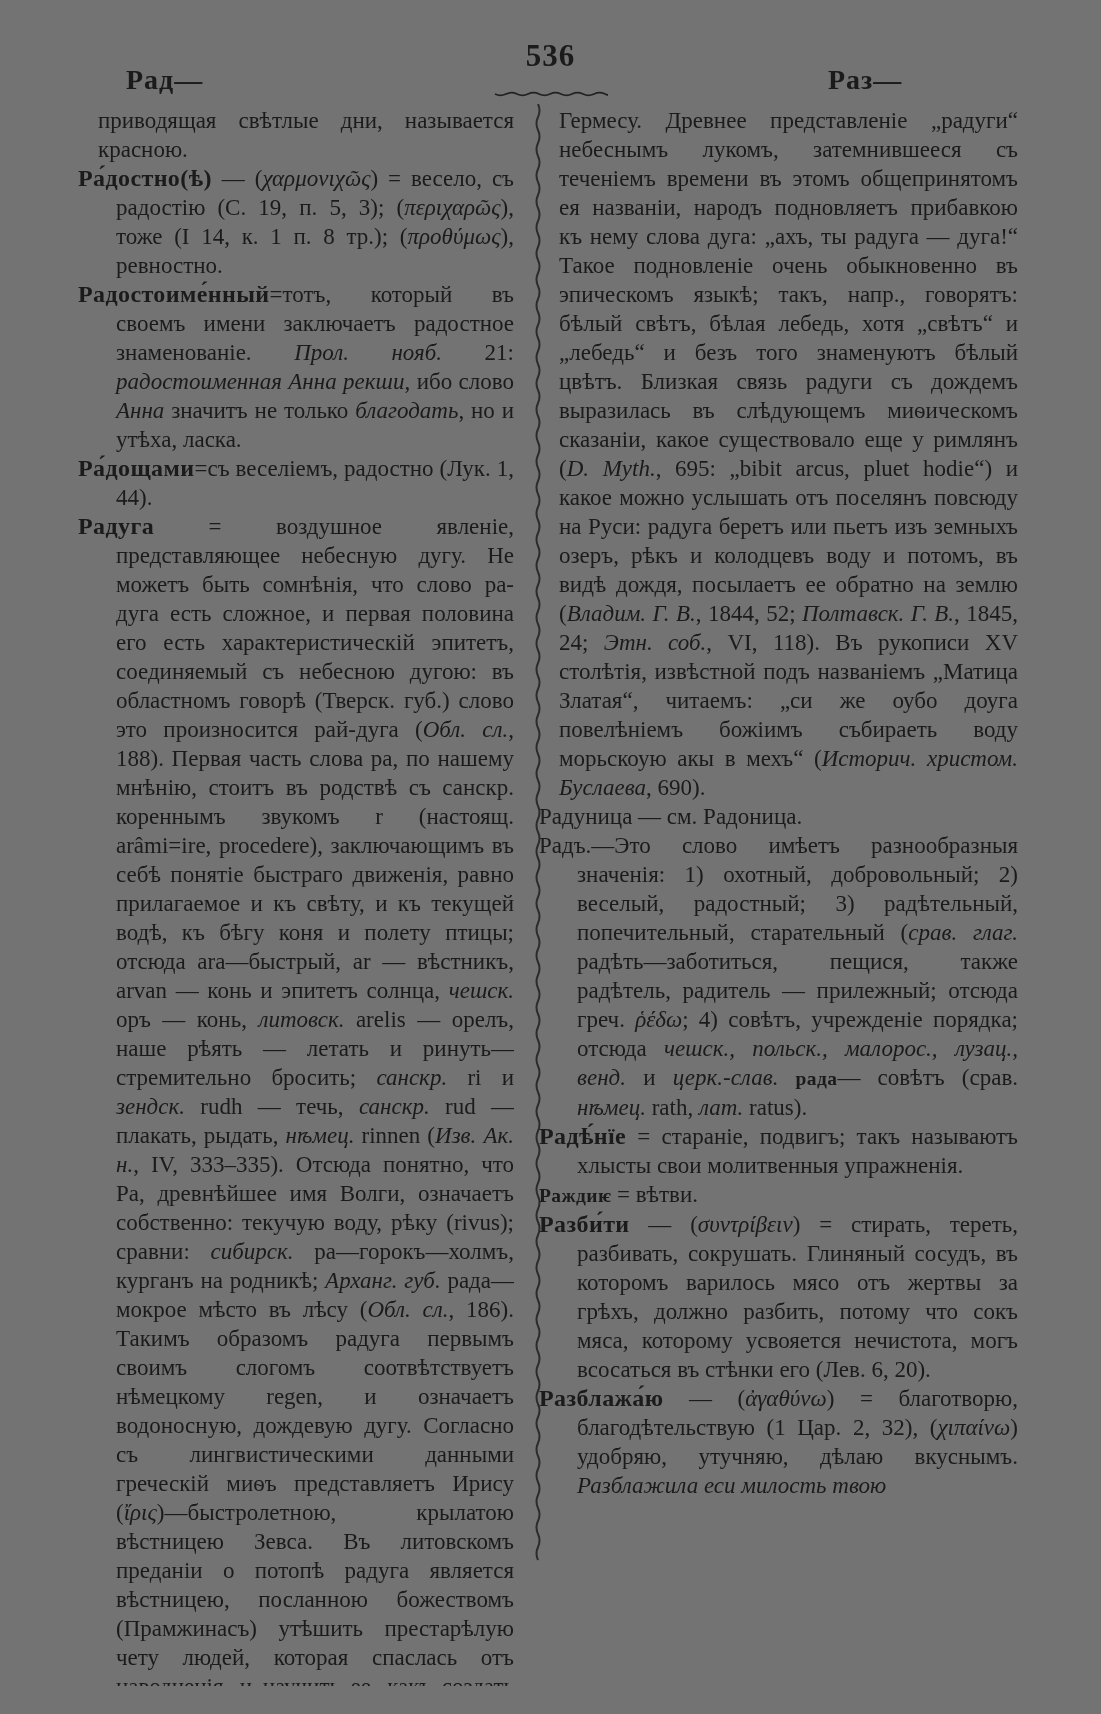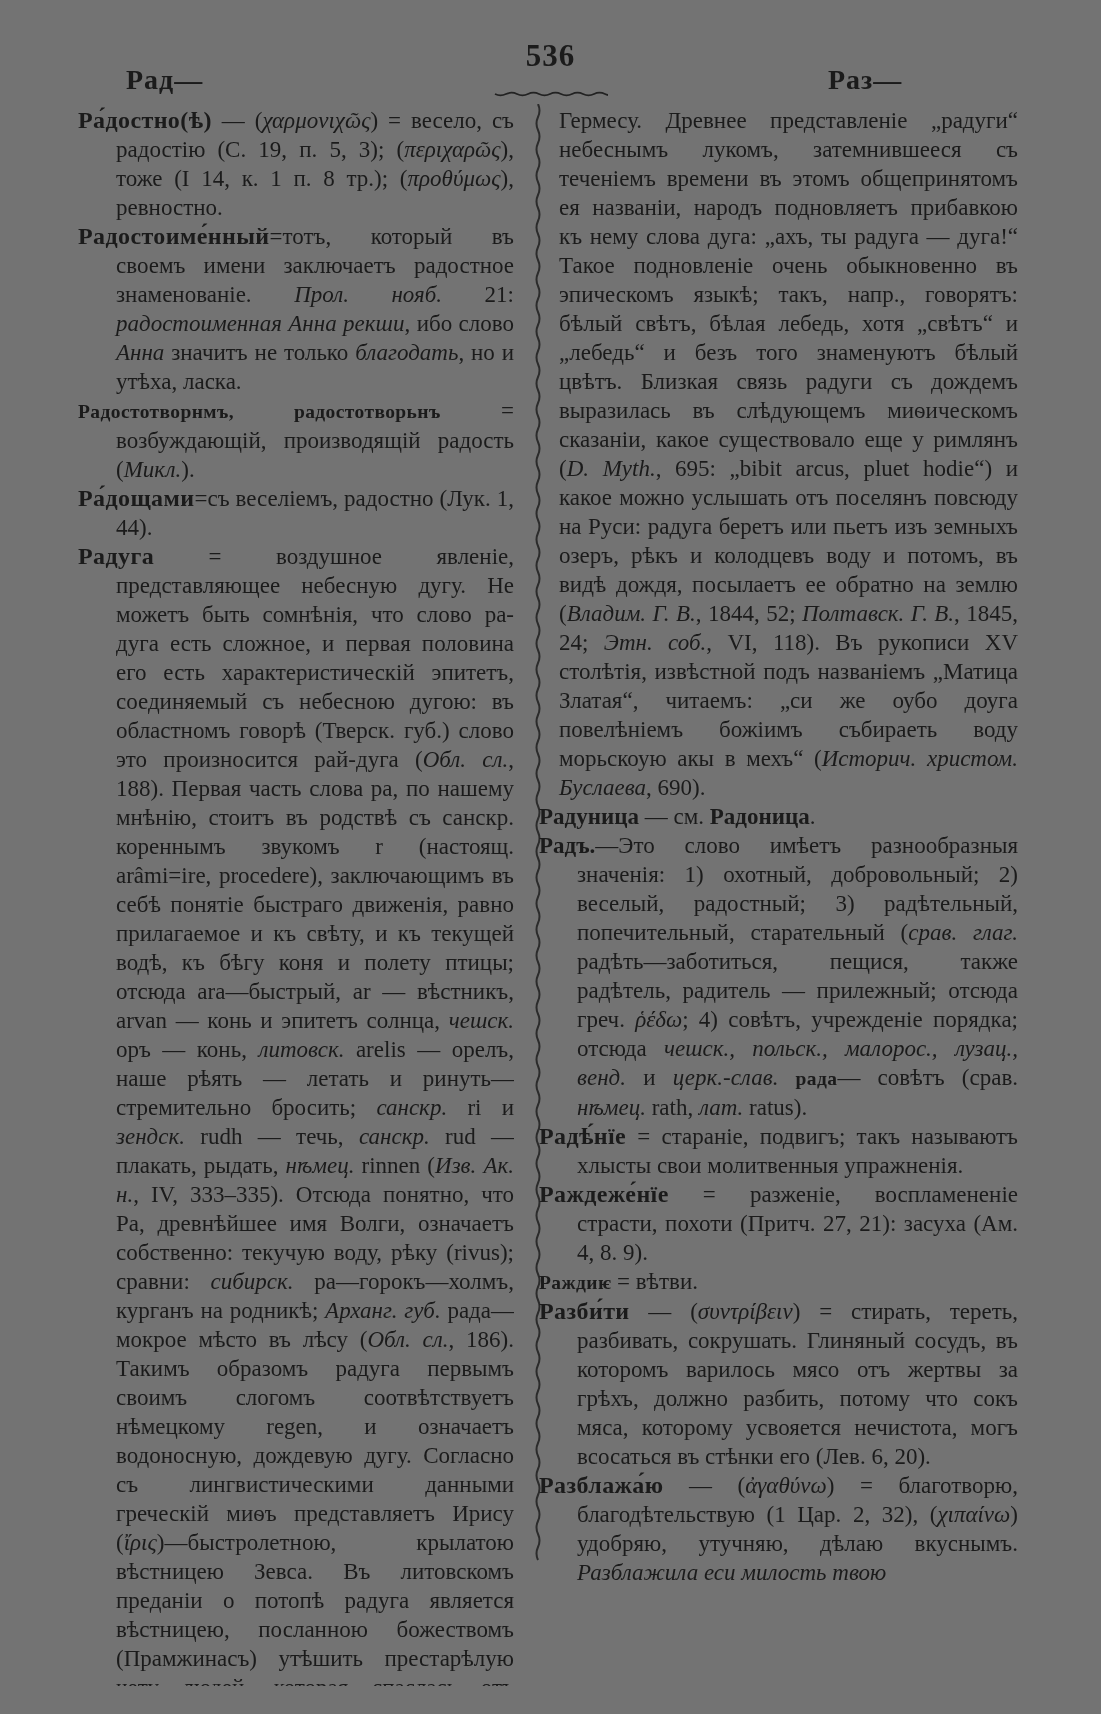--- a/index.html
+++ b/index.html
@@ -29,21 +29,21 @@
     text-align:justify;
     font-size:23px;line-height:29px;
     overflow:hidden;
   }
   #col-left{left:78px;width:436px;height:1580px;}
   #col-right{left:539px;width:479px;height:1580px;}
   p.entry{margin:0;padding-left:38px;text-indent:-38px;}
   p.entry.cont{padding-left:20px;text-indent:0;}
   .hw{font-weight:bold;font-size:24px;letter-spacing:.4px;}
   .hw.hs{font-size:19.5px;}
-  .bd{font-weight:bold;}
+  .bd{font-weight:normal;}
   .it{font-style:italic;}
   .gk{font-style:italic;}
 </style>
 </head>
 <body>
 
 <div id="page">
 
   <div id="page-number">536</div>
 
@@ -52,30 +52,29 @@
   </svg>
 
   <div id="head-left" class="running-head">Рад—</div>
   <div id="head-right" class="running-head">Раз—</div>
 
   <svg id="column-divider" width="16" height="1458" viewBox="0 0 16 1458">
     <path fill="none" stroke="#2b2b2b" stroke-width="2" d="M8 0 q3 6.5 0 13 q-3 6.5 0 13 q3 6.5 0 13 q-3 6.5 0 13 q3 6.5 0 13 q-3 6.5 0 13 q3 6.5 0 13 q-3 6.5 0 13 q3 6.5 0 13 q-3 6.5 0 13 q3 6.5 0 13 q-3 6.5 0 13 q3 6.5 0 13 q-3 6.5 0 13 q3 6.5 0 13 q-3 6.5 0 13 q3 6.5 0 13 q-3 6.5 0 13 q3 6.5 0 13 q-3 6.5 0 13 q3 6.5 0 13 q-3 6.5 0 13 q3 6.5 0 13 q-3 6.5 0 13 q3 6.5 0 13 q-3 6.5 0 13 q3 6.5 0 13 q-3 6.5 0 13 q3 6.5 0 13 q-3 6.5 0 13 q3 6.5 0 13 q-3 6.5 0 13 q3 6.5 0 13 q-3 6.5 0 13 q3 6.5 0 13 q-3 6.5 0 13 q3 6.5 0 13 q-3 6.5 0 13 q3 6.5 0 13 q-3 6.5 0 13 q3 6.5 0 13 q-3 6.5 0 13 q3 6.5 0 13 q-3 6.5 0 13 q3 6.5 0 13 q-3 6.5 0 13 q3 6.5 0 13 q-3 6.5 0 13 q3 6.5 0 13 q-3 6.5 0 13 q3 6.5 0 13 q-3 6.5 0 13 q3 6.5 0 13 q-3 6.5 0 13 q3 6.5 0 13 q-3 6.5 0 13 q3 6.5 0 13 q-3 6.5 0 13 q3 6.5 0 13 q-3 6.5 0 13 q3 6.5 0 13 q-3 6.5 0 13 q3 6.5 0 13 q-3 6.5 0 13 q3 6.5 0 13 q-3 6.5 0 13 q3 6.5 0 13 q-3 6.5 0 13 q3 6.5 0 13 q-3 6.5 0 13 q3 6.5 0 13 q-3 6.5 0 13 q3 6.5 0 13 q-3 6.5 0 13 q3 6.5 0 13 q-3 6.5 0 13 q3 6.5 0 13 q-3 6.5 0 13 q3 6.5 0 13 q-3 6.5 0 13 q3 6.5 0 13 q-3 6.5 0 13 q3 6.5 0 13 q-3 6.5 0 13 q3 6.5 0 13 q-3 6.5 0 13 q3 6.5 0 13 q-3 6.5 0 13 q3 6.5 0 13 q-3 6.5 0 13 q3 6.5 0 13 q-3 6.5 0 13 q3 6.5 0 13 q-3 6.5 0 13 q3 6.5 0 13 q-3 6.5 0 13 q3 6.5 0 13 q-3 6.5 0 13 q3 6.5 0 13 q-3 6.5 0 13 q3 6.5 0 13 q-3 6.5 0 13 q3 6.5 0 13 q-3 6.5 0 13 q3 6.5 0 13 q-3 6.5 0 13 q3 6.5 0 13 q-3 6.5 0 13 q3 6.5 0 13 q-3 6.5 0 13 q3 6.5 0 13 q-3 6.5 0 13"></path>
   </svg>
 
   <div id="col-left" class="col">
+      <p class="entry cont"><span>приводящая свѣтлые дни, называется красною.</span></p>
       <p class="entry"><span class="hw">Ра́достно(ѣ)</span><span> — (</span><span class="gk">χαρμονιχῶς</span><span>) = весело, съ радостію (С. 19, п. 5, 3); (</span><span class="gk">περιχαρῶς</span><span>), тоже (I 14, к. 1 п. 8 тр.); (</span><span class="gk">προθύμως</span><span>), ревностно.</span></p>
       <p class="entry"><span class="hw">Радостоиме́нный</span><span>=тотъ, который въ своемъ имени заключаетъ радостное знаменованіе. </span><span class="it">Прол. нояб.</span><span> 21: </span><span class="it">радостоименная Анна рекши</span><span>, ибо слово </span><span class="it">Анна</span><span> значитъ не только </span><span class="it">благодать</span><span>, но и утѣха, ласка.</span></p>
-      <p class="entry"><span class="hw hs">Радостотворнмъ, радостотворьнъ</span><span> = возбуждающій, производящій радость (</span><span class="it">Микл.</span><span>).</span></p>
       <p class="entry"><span class="hw">Ра́дощами</span><span>=съ веселіемъ, радостно (Лук. 1, 44).</span></p>
       <p class="entry"><span class="hw">Радуга</span><span> = воздушное явленіе, представляющее небесную дугу. Не можетъ быть сомнѣнія, что слово ра-дуга есть сложное, и первая половина его есть характеристическій эпитетъ, соединяемый съ небесною дугою: въ областномъ говорѣ (Тверск. губ.) слово это произносится рай-дуга (</span><span class="it">Обл. сл.</span><span>, 188). Первая часть слова ра, по нашему мнѣнію, стоитъ въ родствѣ съ санскр. кореннымъ звукомъ r (настоящ. arâmi=ire, procedere), заключающимъ въ себѣ понятіе быстраго движенія, равно прилагаемое и къ свѣту, и къ текущей водѣ, къ бѣгу коня и полету птицы; отсюда ara—быстрый, ar — вѣстникъ, arvan — конь и эпитетъ солнца, </span><span class="it">чешск.</span><span> оръ — конь, </span><span class="it">литовск.</span><span> arelis — орелъ, наше рѣять — летать и ринуть—стремительно бросить; </span><span class="it">санскр.</span><span> ri и </span><span class="it">зендск.</span><span> rudh — течь, </span><span class="it">санскр.</span><span> rud — плакать, рыдать, </span><span class="it">нѣмец.</span><span> rinnen (</span><span class="it">Изв. Ак. н.</span><span>, IV, 333–335). Отсюда понятно, что Ра, древнѣйшее имя Волги, означаетъ собственно: текучую воду, рѣку (rivus); сравни: </span><span class="it">сибирск.</span><span> ра—горокъ—холмъ, курганъ на родникѣ; </span><span class="it">Арханг. губ.</span><span> рада—мокрое мѣсто въ лѣсу (</span><span class="it">Обл. сл.</span><span>, 186). Такимъ образомъ радуга первымъ своимъ слогомъ соотвѣтствуетъ нѣмецкому regen, и означаетъ водоносную, дождевую дугу. Согласно съ лингвистическими данными греческій миѳъ представляетъ Ирису (</span><span class="gk">ἴρις</span><span>)—быстролетною, крылатою вѣстницею Зевса. Въ литовскомъ преданіи о потопѣ радуга является вѣстницею, посланною божествомъ (Прамжинасъ) утѣшить престарѣлую чету людей, которая спаслась отъ наводненія, и научить ее, какъ создать себѣ потомство (</span></p>
     </div>
   <div id="col-right" class="col">
       <p class="entry cont"><span>Гермесу. Древнее представленіе „радуги“ небеснымъ лукомъ, затемнившееся съ теченіемъ времени въ этомъ общепринятомъ ея названіи, народъ подновляетъ прибавкою къ нему слова дуга: „ахъ, ты радуга — дуга!“ Такое подновленіе очень обыкновенно въ эпическомъ языкѣ; такъ, напр., говорятъ: бѣлый свѣтъ, бѣлая лебедь, хотя „свѣтъ“ и „лебедь“ и безъ того знаменуютъ бѣлый цвѣтъ. Близкая связь радуги съ дождемъ выразилась въ слѣдующемъ миѳическомъ сказаніи, какое существовало еще у римлянъ (</span><span class="it">D. Myth.</span><span>, 695: „bibit arcus, pluet hodie“) и какое можно услышать отъ поселянъ повсюду на Руси: радуга беретъ или пьетъ изъ земныхъ озеръ, рѣкъ и колодцевъ воду и потомъ, въ видѣ дождя, посылаетъ ее обратно на землю (</span><span class="it">Владим. Г. В.</span><span>, 1844, 52; </span><span class="it">Полтавск. Г. В.</span><span>, 1845, 24; </span><span class="it">Этн. соб.</span><span>, VI, 118). Въ рукописи XV столѣтія, извѣстной подъ названіемъ „Матица Златая“, читаемъ: „си же оубо доуга повелѣніемъ божіимъ събираеть воду морьскоую акы в мехъ“ (</span><span class="it">Историч. христом. Буслаева</span><span>, 690).</span></p>
       <p class="entry"><span class="bd">Радуница</span><span> — см. </span><span class="bd">Радоница</span><span>.</span></p>
       <p class="entry"><span class="bd">Радъ.</span><span>—Это слово имѣетъ разнообразныя значенія: 1) охотный, добровольный; 2) веселый, радостный; 3) радѣтельный, попечительный, старательный (</span><span class="it">срав. глаг.</span><span> радѣть—заботиться, пещися, также радѣтель, радитель — прилежный; отсюда греч. </span><span class="gk">ῥέδω</span><span>; 4) совѣтъ, учрежденіе порядка; отсюда </span><span class="it">чешск., польск., малорос., лузац., венд.</span><span> и </span><span class="it">церк.-слав.</span><span> </span><span class="hw hs">рада</span><span>— совѣтъ (срав. </span><span class="it">нѣмец.</span><span> rath, </span><span class="it">лат.</span><span> ratus).</span></p>
       <p class="entry"><span class="hw">Радѣ́нїе</span><span> = стараніе, подвигъ; такъ называютъ хлысты свои молитвенныя упражненія.</span></p>
-      <p class="entry"><span class="hw">Раждеже́нїе</span><span> = разженіе, воспламененіе страсти, похоти (Притч. 27, 21): засуха (Ам. 4, 8. 9).</span></p>
       <p class="entry"><span class="hw hs">Раждиѥ</span><span> = вѣтви.</span></p>
       <p class="entry"><span class="hw">Разби́ти</span><span> — (</span><span class="gk">συντρίβειν</span><span>) = стирать, тереть, разбивать, сокрушать. Глиняный сосудъ, въ которомъ варилось мясо отъ жертвы за грѣхъ, должно разбить, потому что сокъ мяса, которому усвояется нечистота, могъ всосаться въ стѣнки его (Лев. 6, 20).</span></p>
       <p class="entry"><span class="hw">Разблажа́ю</span><span> — (</span><span class="gk">ἀγαθύνω</span><span>) = благотворю, благодѣтельствую (1 Цар. 2, 32), (</span><span class="gk">χιπαίνω</span><span>) удобряю, утучняю, дѣлаю вкуснымъ. </span><span class="it">Разблажила еси милость твою</span></p>
     </div>
 
 </div>
 
 </body></html>

